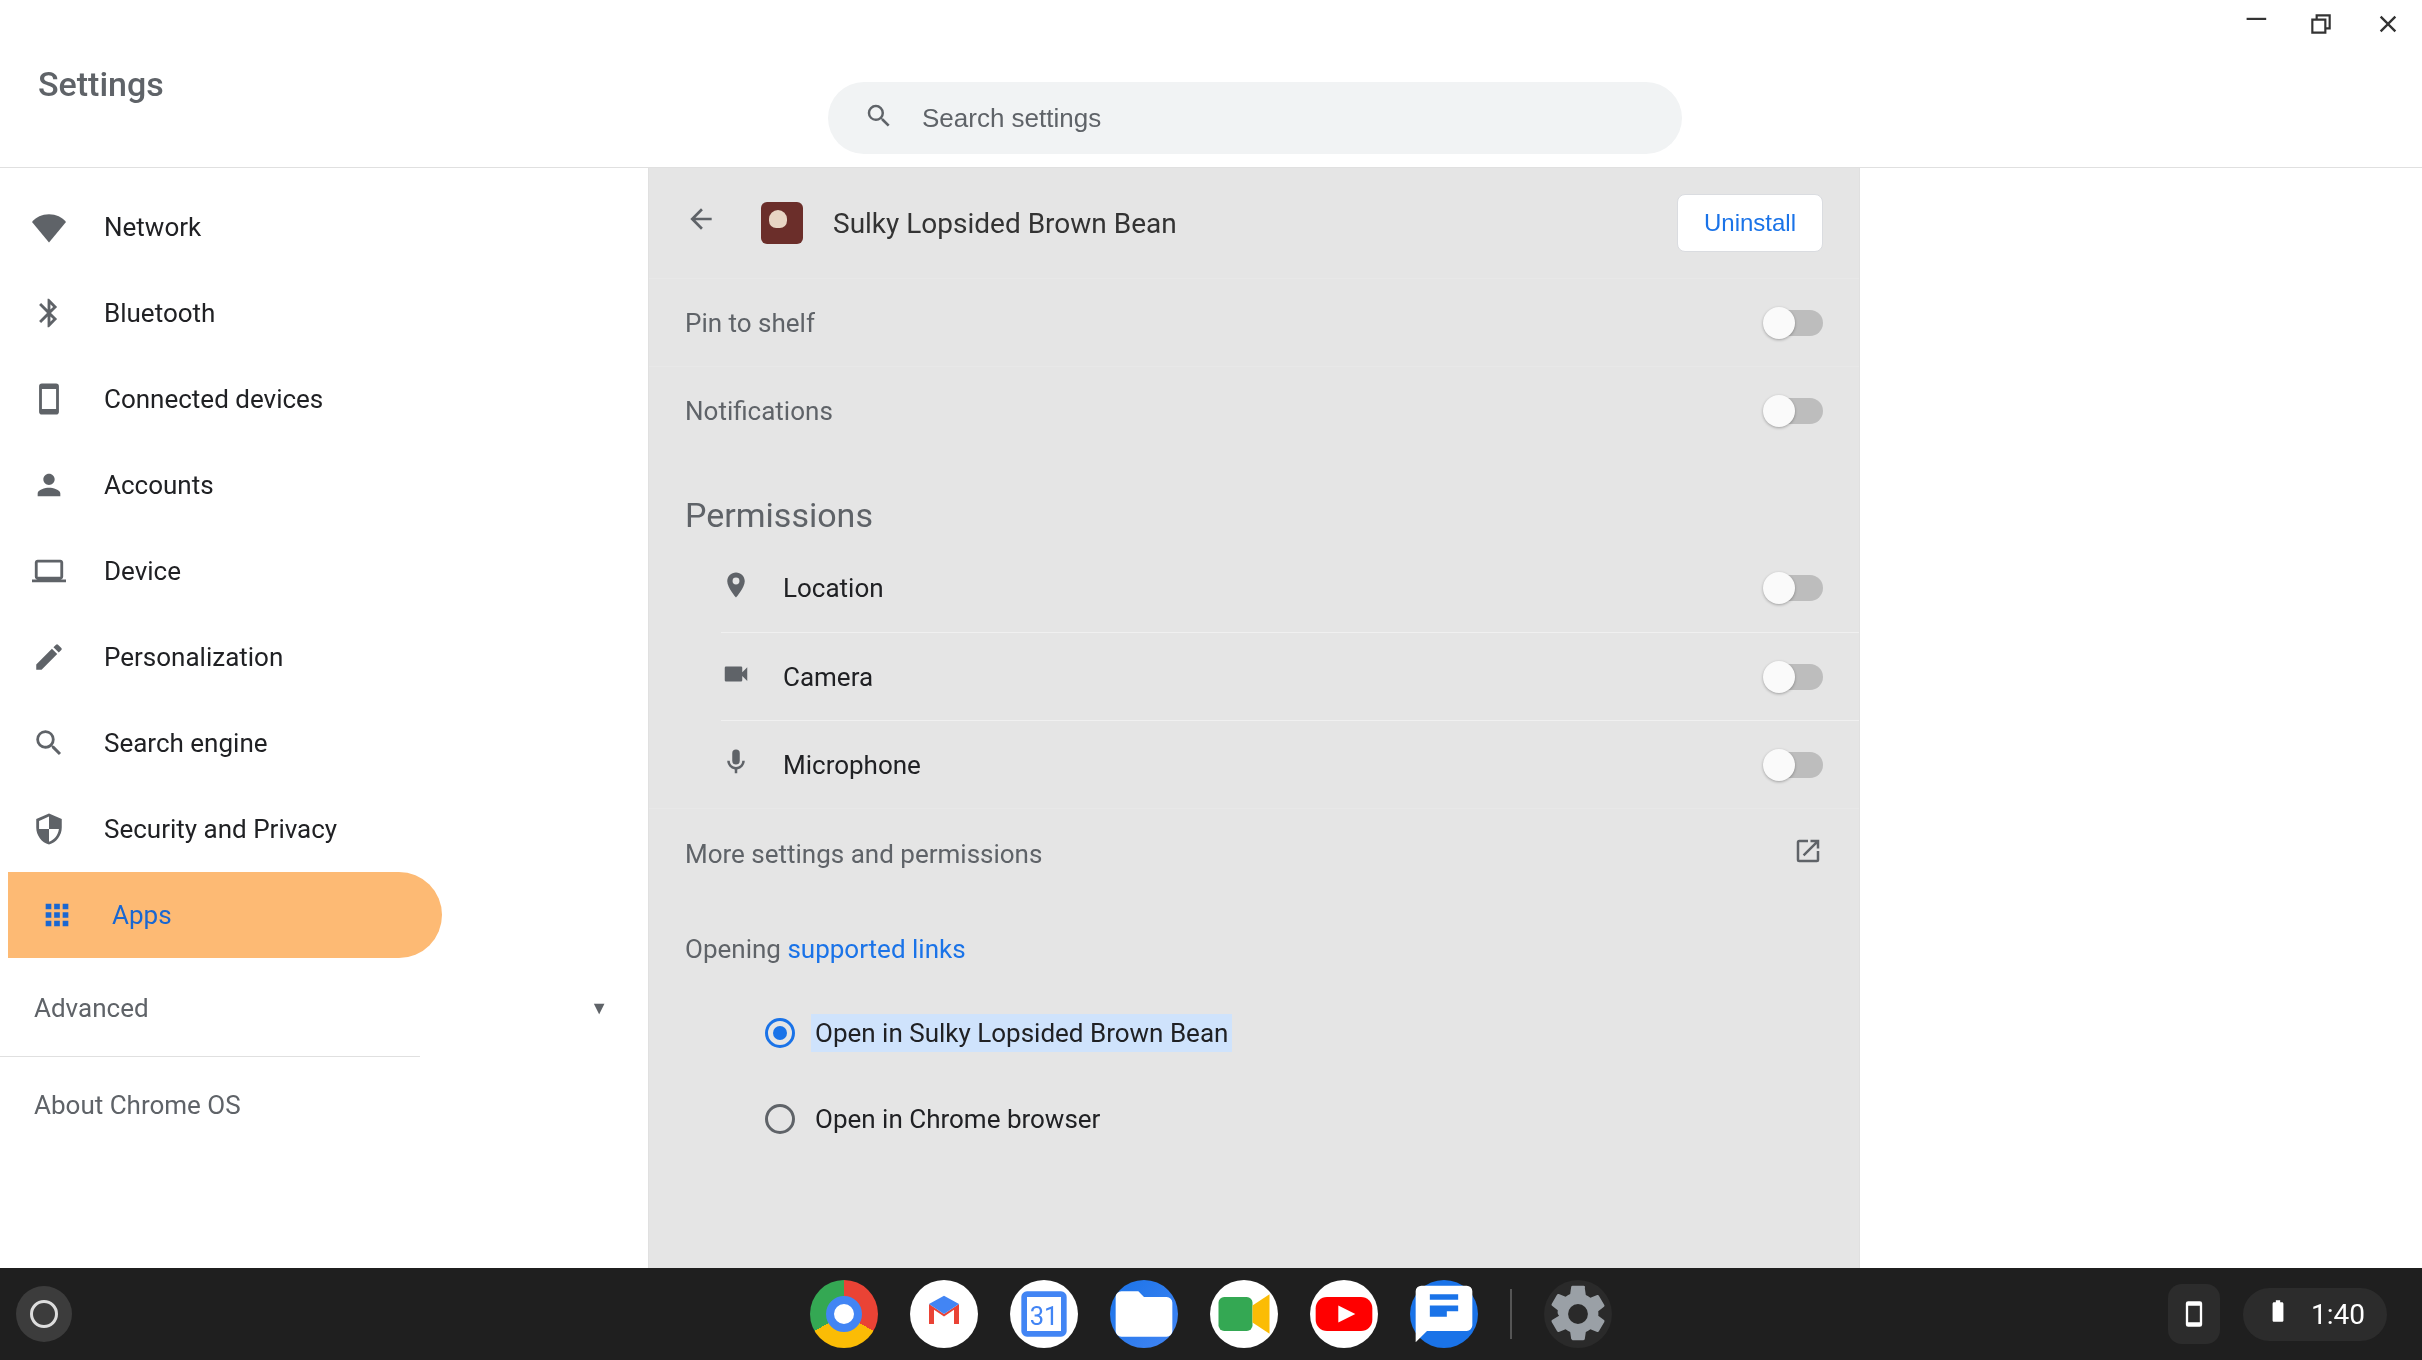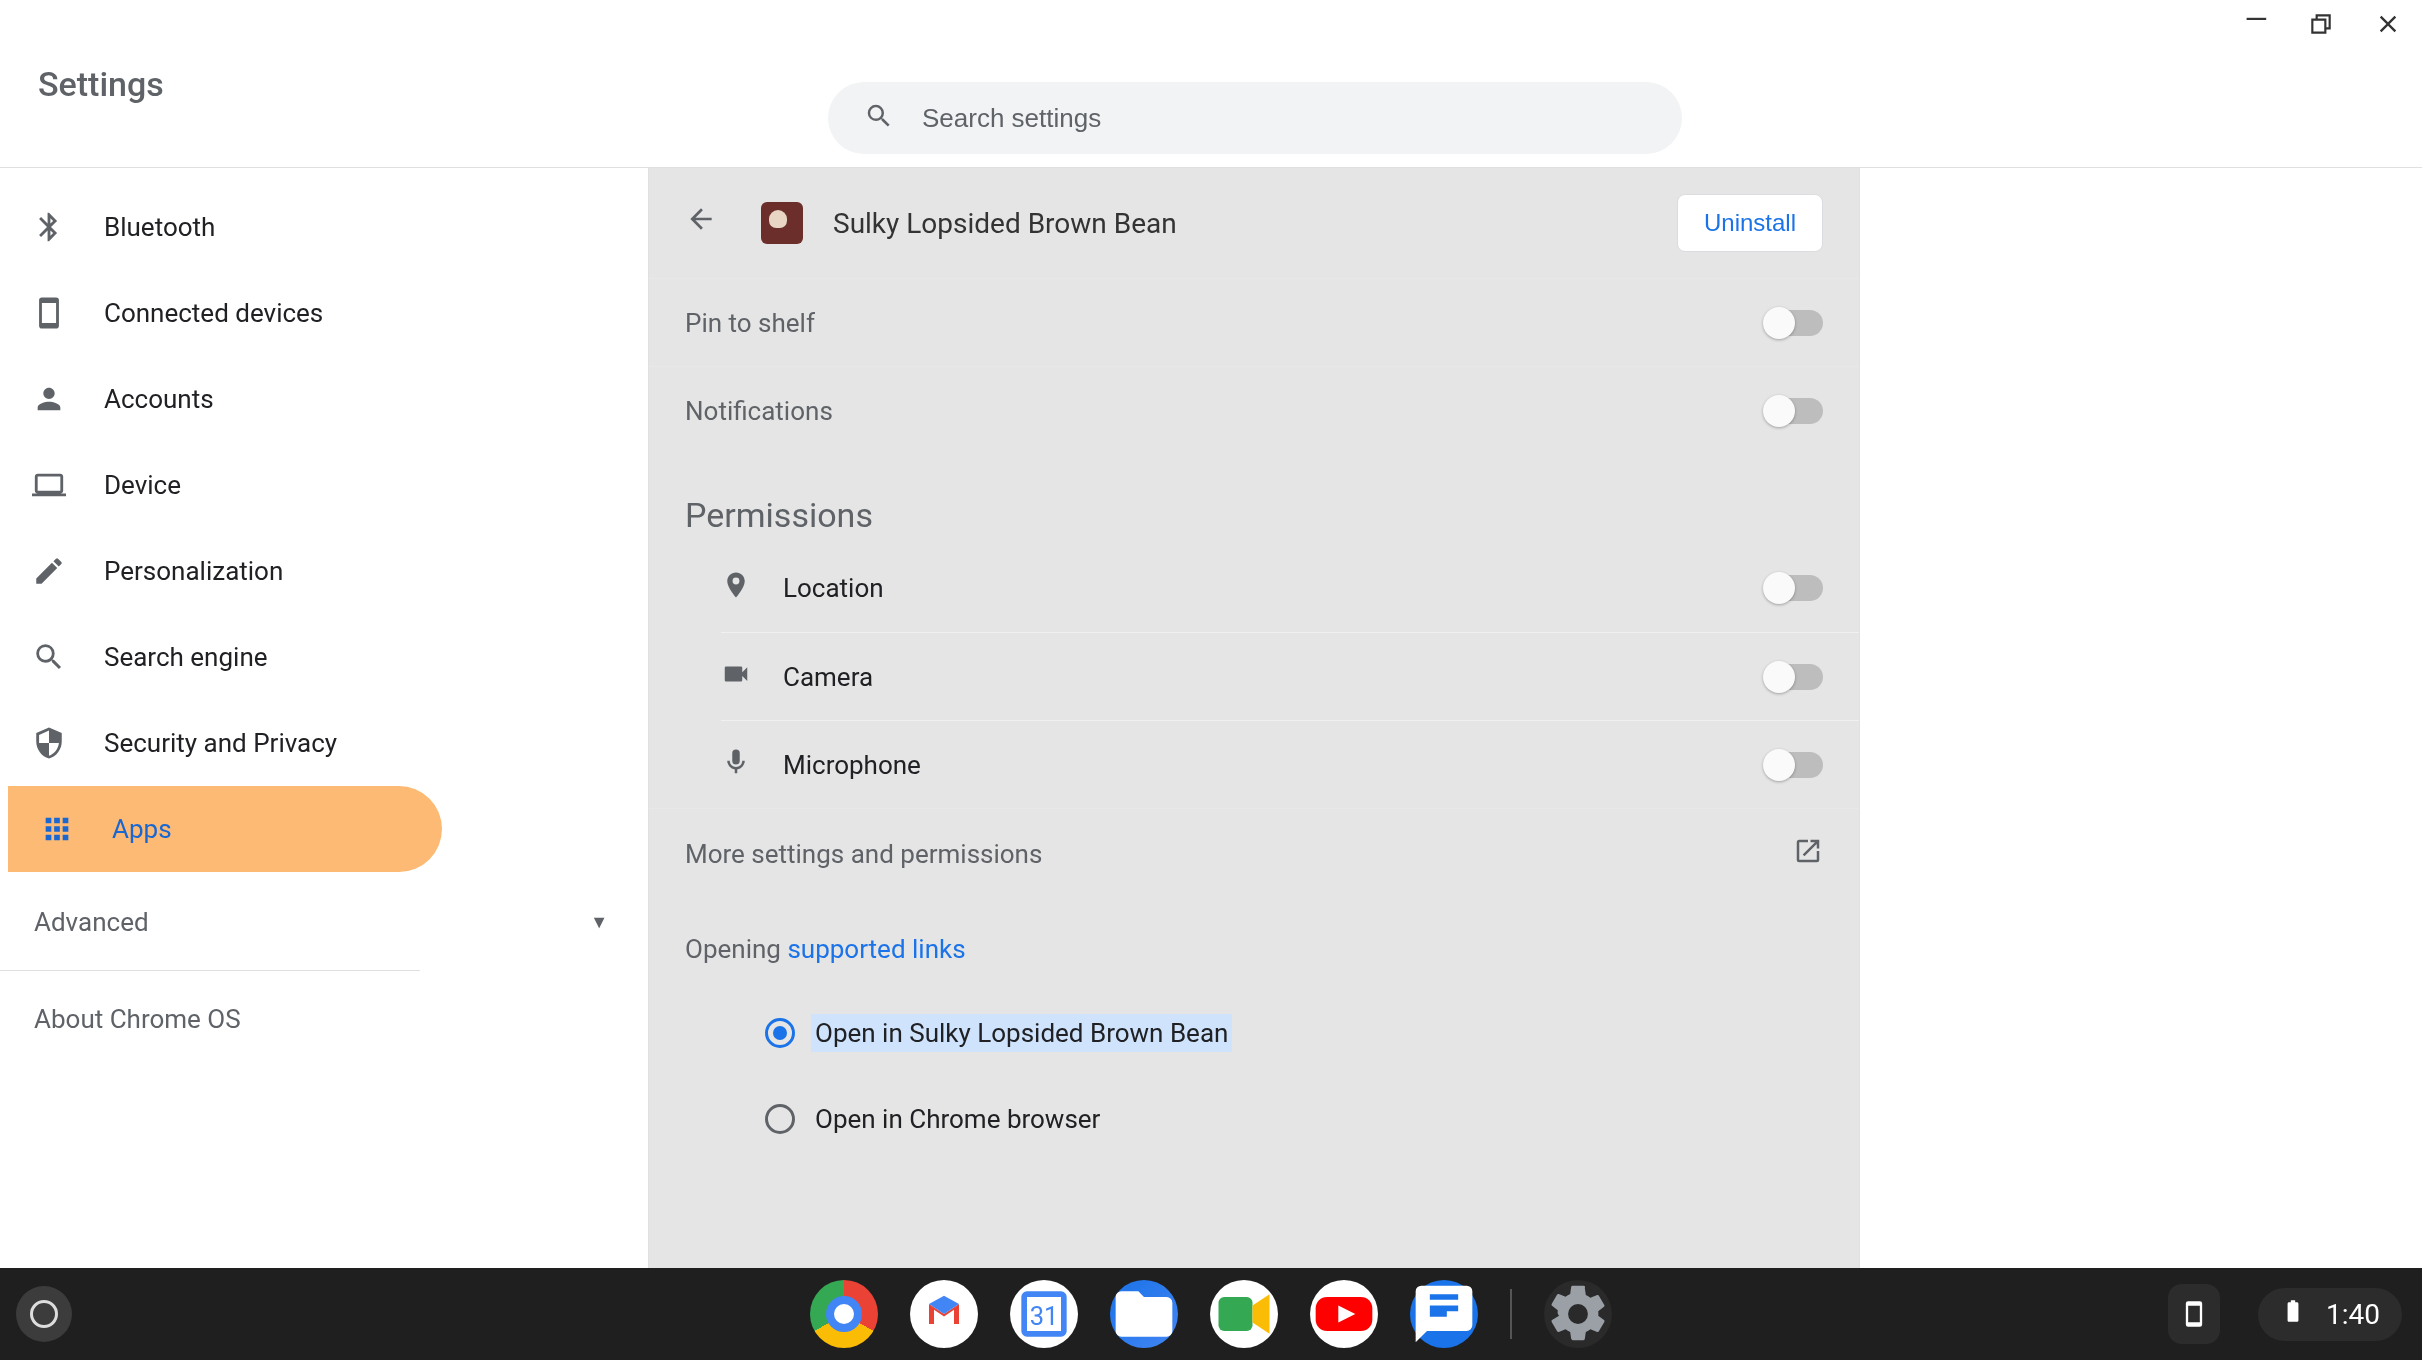--- a/index.html
+++ b/index.html
@@ -64,21 +64,21 @@
   .radio-row .label { padding: 4px 4px; }
 
   
   .shelf { position: absolute; bottom: 0; left: 0; right: 0; height: 92px; background: #1f1f1f; display:flex; align-items:center; justify-content:center; }
   .launcher { position:absolute; left:16px; width:56px; height:56px; border-radius:50%; background:#3c3c3c; display:flex; align-items:center; justify-content:center;}
   .launcher::after { content:""; width:22px; height:22px; border:3px solid #ddd; border-radius:50%; }
   .shelf-apps { display:flex; gap:32px; align-items:center; }
   .shelf-icon { width:68px; height:68px; border-radius:50%; background:#fff; display:flex; align-items:center; justify-content:center;}
   .shelf-icon.settings { background:#2a2a2a; }
   .shelf-divider { width:2px; height:50px; background:#555; }
-  .status-area { position:absolute; right:20px; display:flex; align-items:center; gap:20px; background:#2c2c2c; border-radius:30px; padding:10px 22px; color:#fff; font-size:28px; }
+  .status-area { position:absolute; right:35px; display:flex; align-items:center; gap:20px; background:#2c2c2c; border-radius:30px; padding:10px 22px; color:#fff; font-size:28px; }
   .notif-pill { position:absolute; right:202px; width:52px; height:60px; background:#2c2c2c; border-radius:14px; display:flex; align-items:center; justify-content:center; }
   .notif-pill svg { width:28px; height:28px; fill:#fff; }
   .status-area svg { width:26px; height:26px; fill:#fff; }
 
   
   .ic-chrome{background:conic-gradient(#ea4335 0 120deg,#fbbc05 120deg 240deg,#34a853 240deg 360deg);position:relative;}
   .ic-chrome::after{content:"";position:absolute;inset:16px;background:#fff;border-radius:50%;border:8px solid #4285f4;}
   .ic-gmail{background:#fff;}
   .ic-gmail svg{width:40px;height:40px;}
   .ic-cal{background:#fff;}
@@ -112,20 +112,26 @@
           <path d="M15.5 14h-.79l-.28-.27A6.471 6.471 0 0 0 16 9.5 6.5 6.5 0 1 0 9.5 16c1.61 0 3.09-.59 4.23-1.57l.27.28v.79l5 4.99L20.49 19l-4.99-5zm-6 0C7.01 14 5 11.99 5 9.5S7.01 5 9.5 5 14 7.01 14 9.5 11.99 14 9.5 14z"></path>
         </svg>
     </span>
     <input class="search-input" placeholder="Search settings" style="">
   </div>
 </div>
 
 <div class="sidebar">
   <div class="side-item">
     <svg viewBox="0 0 24 24">
+        <path d="M12 3C7 3 2.73 5.11 0 8.5L12 23 24 8.5C21.27 5.11 17 3 12 3z"></path>
+      </svg>
+    <span>Network</span>
+  </div>
+  <div class="side-item">
+    <svg viewBox="0 0 24 24">
         <path d="M17.71 7.71 12 2h-1v7.59L6.41 5 5 6.41 10.59 12 5 17.59 6.41 19 11 14.41V22h1l5.71-5.71L13.41 12l4.3-4.29zM13 5.83l1.88 1.88L13 9.59V5.83zm1.88 10.46L13 18.17v-3.76l1.88 1.88z"></path>
       </svg>
     <span>Bluetooth</span>
   </div>
   <div class="side-item">
     <svg viewBox="0 0 24 24">
         <path d="M17 1H7a2 2 0 0 0-2 2v18a2 2 0 0 0 2 2h10a2 2 0 0 0 2-2V3a2 2 0 0 0-2-2zm0 18H7V5h10v14z"></path>
       </svg>
     <span>Connected devices</span>
   </div>

